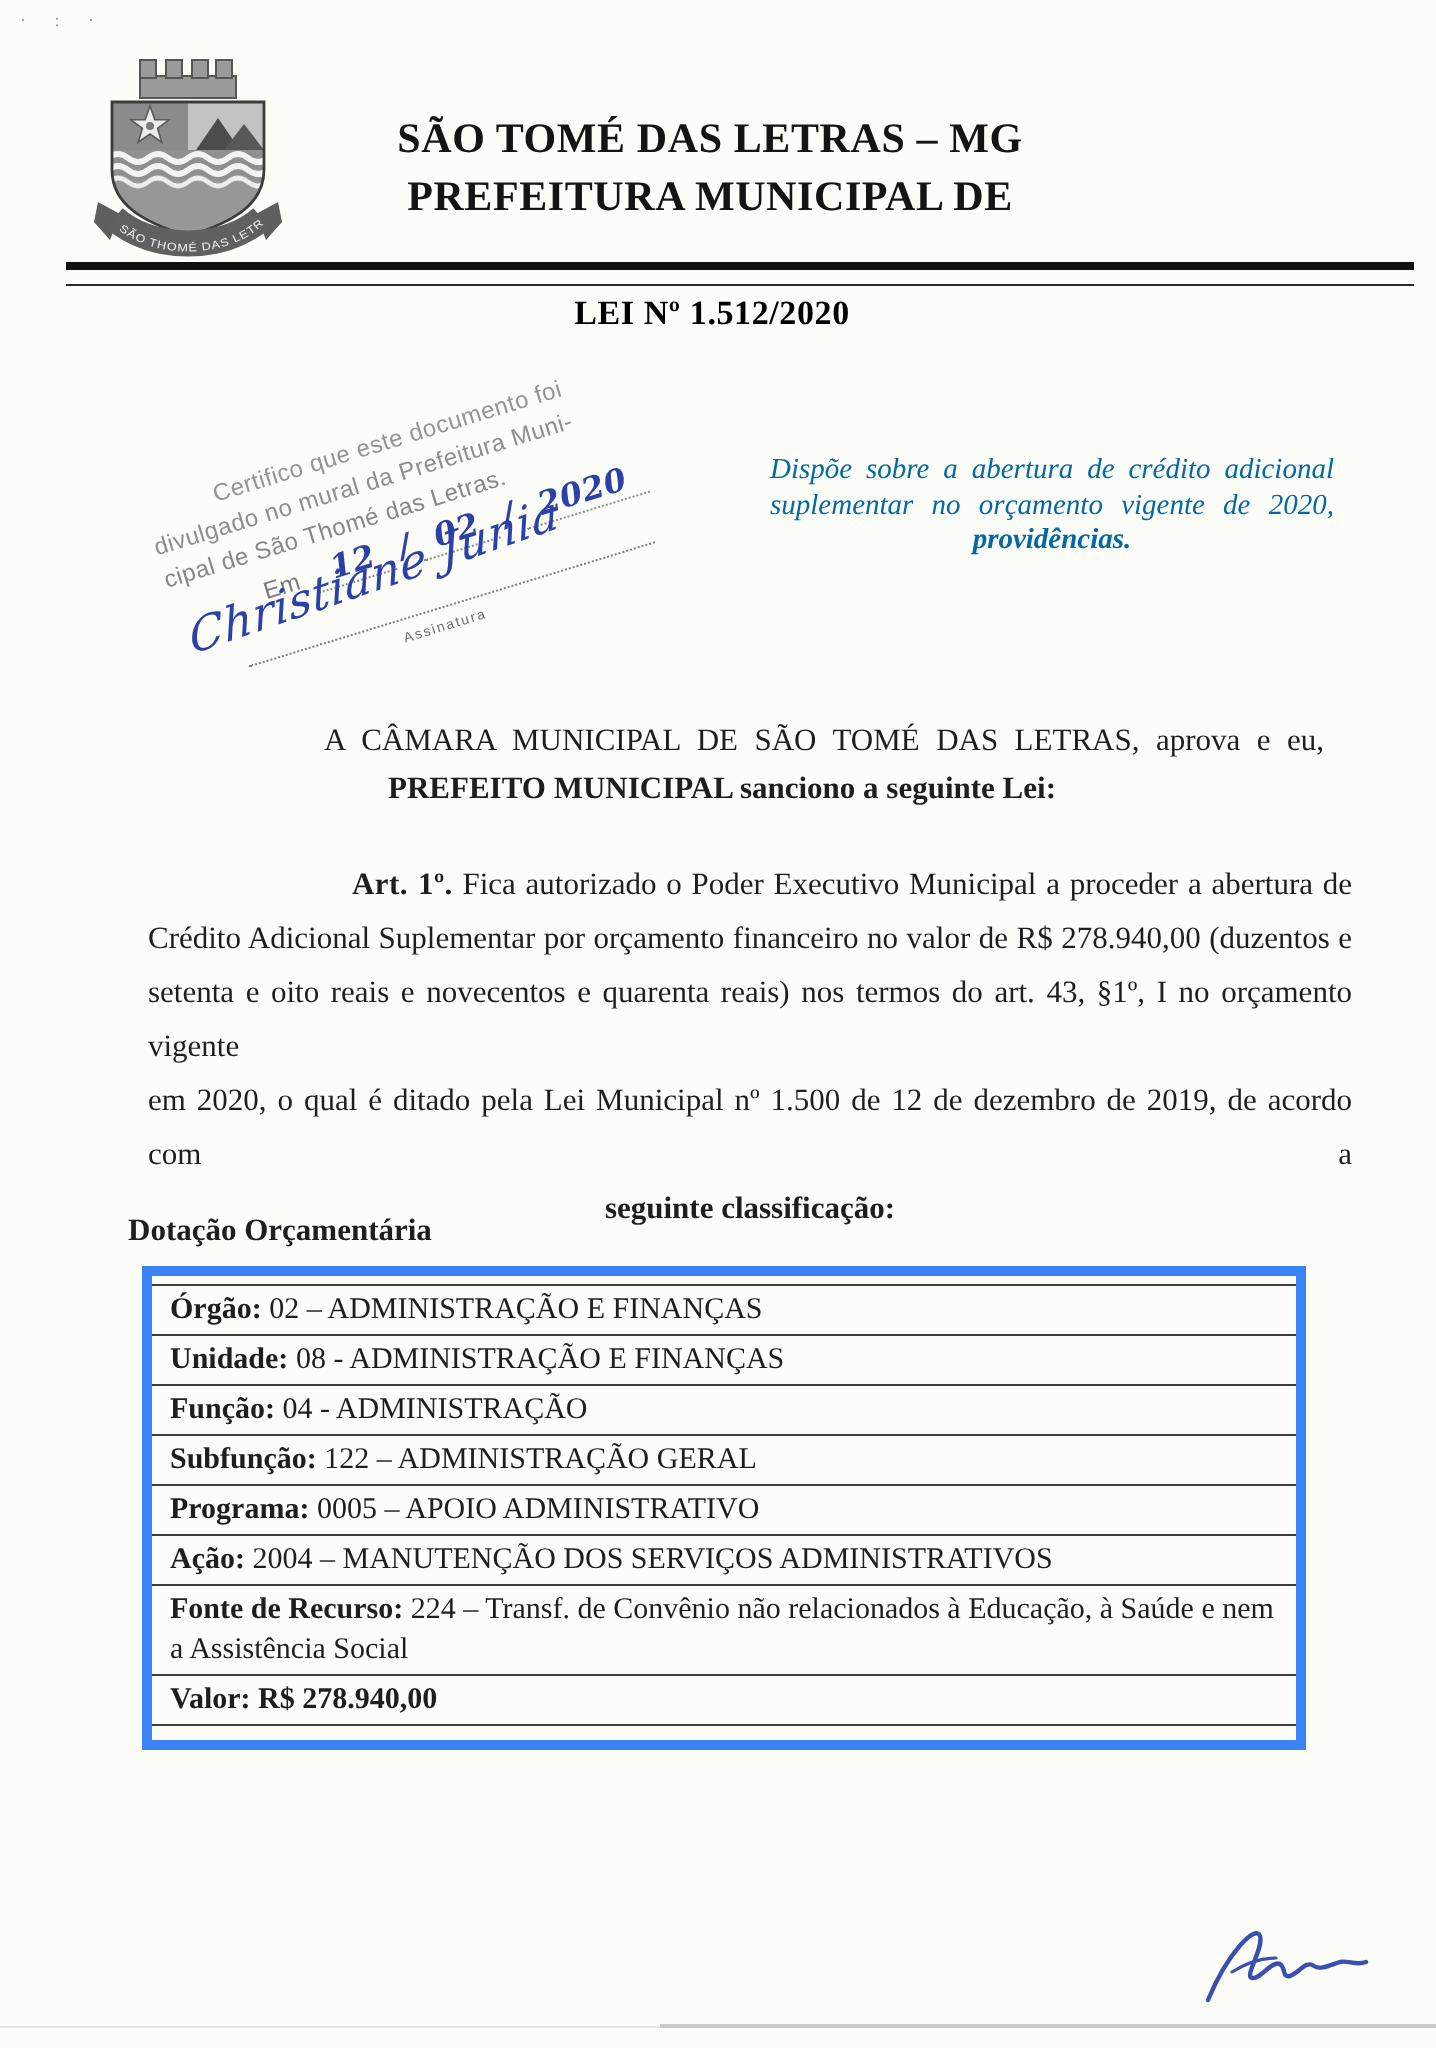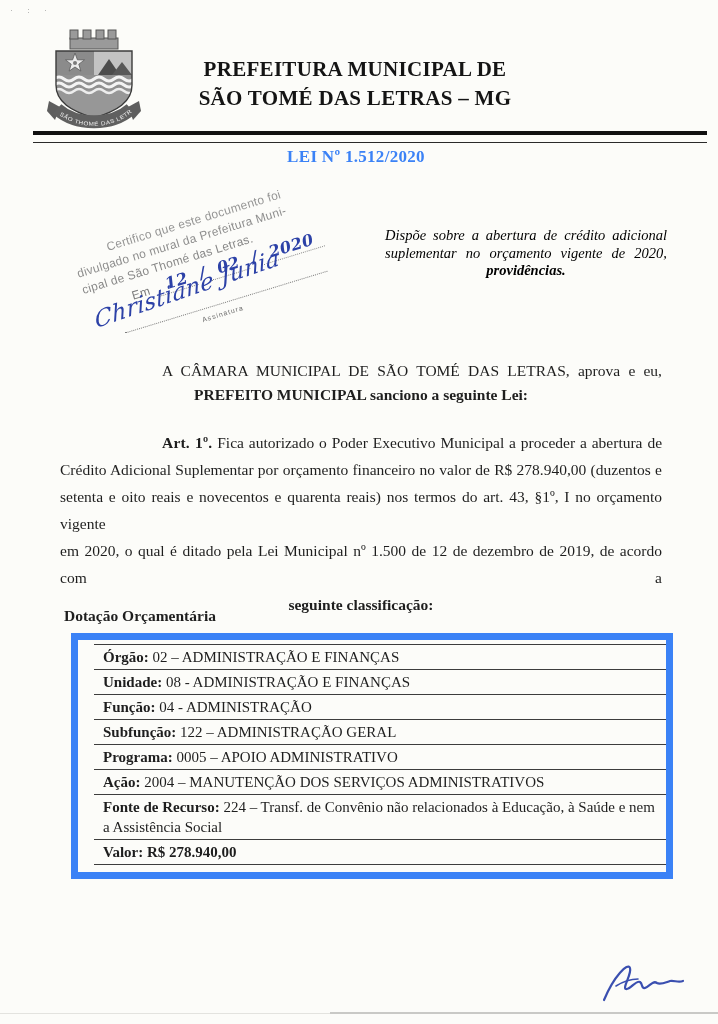--- a/index.html
+++ b/index.html
@@ -13,21 +13,21 @@
   .org{
     position:absolute; left:155px; top:55px; width:400px; text-align:center;
     font-weight:bold; font-size:21px; line-height:29px; color:#141414; letter-spacing:.3px;
   }
   .rule{
     position:absolute; left:33px; top:131px; width:674px; height:7px;
     border-top:4px solid #111; border-bottom:1px solid #2a2a2a;
   }
   .law-title{
     position:absolute; left:0; top:147px; width:712px; text-align:center;
-    font-weight:bold; font-size:17px; color:#3b82f6; letter-spacing:.3px;
+    font-weight:bold; font-size:17px; color:#000000; letter-spacing:.3px;
   }
   
   .stamp{
     position:absolute; left:70px; top:250px; width:302px;
     transform:rotate(-17deg); transform-origin:0 0;
     font-family:"Liberation Sans", sans-serif; font-size:12px; line-height:17px;
     color:#7b7b7b; letter-spacing:.3px;
   }
   .s1{margin-left:36px; opacity:.8;}
   .s2{opacity:.85;}
@@ -41,34 +41,34 @@
   .sig-name{
     position:absolute; left:4px; top:-8px; white-space:nowrap;
     font-family:"DejaVu Serif", serif; font-style:italic; font-size:23px;
     color:#2c41a7; transform:skewX(-12deg) rotate(-2deg);
   }
   .sig-line{position:absolute; left:28px; top:24px; width:212px; border-bottom:1px dotted #7d7d7d;}
   .sig-cap{position:absolute; left:106px; top:26px; font-size:7px; color:#6e6e6e; letter-spacing:1px;}
   
   .ementa{
     position:absolute; left:385px; top:227px; width:282px;
-    font-style:italic; font-size:14.5px; line-height:17.5px; color:#000000;
+    font-style:italic; font-size:14.5px; line-height:17.5px; color:#0369a1;
   }
   .jline{text-align:justify; text-align-last:justify;}
   .lline{text-align:center; text-align-last:auto;font-weight:bold;}
   
   .preamble{position:absolute; left:60px; top:359px; width:602px; font-size:15.5px; line-height:24px;}
   .indent{padding-left:102px;}
-  .article{position:absolute; left:60px; top:429px; width:602px; font-size:15.5px; line-height:27px;}
+  .article{position:absolute; left:74px; top:429px; width:602px; font-size:15.5px; line-height:27px;}
   .article b{letter-spacing:.2px;}
   
   .dot-heading{position:absolute; left:64px; top:607px; font-weight:bold; font-size:15.5px;}
   .dot-table{
     position:absolute; left:71px; top:633px; width:572px;
-    border:7px solid #3b82f6; padding:4px 0 7px 16px; background:rgba(255,255,255,.0);
+    border:5px solid #3b82f6; padding:4px 0 7px 0; background:rgba(255,255,255,.0);
   }
   .dot-row{
     border-bottom:1px solid #3d3d3d; padding:2px 9px; font-size:15px; line-height:20px;
   }
   .dot-row:first-of-type{border-top:1px solid #3d3d3d;}
   .dot-row .lbl{font-weight:bold;}
   .bold-val .val{font-weight:bold;}
   
   .rubric{position:absolute; left:598px; top:958px;}
   .edge{position:absolute; left:330px; top:1012px; width:388px; height:2px; background:#c9c9c6;}
@@ -114,22 +114,22 @@
 
     <polygon points="3,76 14,82 9,95 1,86" fill="#5e5e5e"></polygon>
     <polygon points="93,76 82,82 87,95 95,86" fill="#5e5e5e"></polygon>
     <path d="M11,84 C30,101 66,101 85,84" fill="none" stroke="#606060" stroke-width="13"></path>
     <text font-size="5.5" fill="#f0f0f0" letter-spacing="0.4" font-family="Liberation Sans, sans-serif">
       <textPath href="#bt" startOffset="3" textLength="88" lengthAdjust="spacingAndGlyphs">SÃO THOMÉ DAS LETRAS</textPath>
     </text>
   </svg>
 
   <div class="org">
+    <div>SÃO TOMÉ DAS LETRAS – MG</div>
     <div>PREFEITURA MUNICIPAL DE</div>
-    <div>SÃO TOMÉ DAS LETRAS – MG</div>
   </div>
 
   <div class="rule"></div>
 
   <div class="law-title">LEI Nº 1.512/2020</div>
 
   <div class="stamp">
     <div class="s1">Certifico que este documento foi</div>
     <div class="s2">divulgado no mural da Prefeitura Muni-</div>
     <div class="s3">cipal de São Thomé das Letras.</div>

